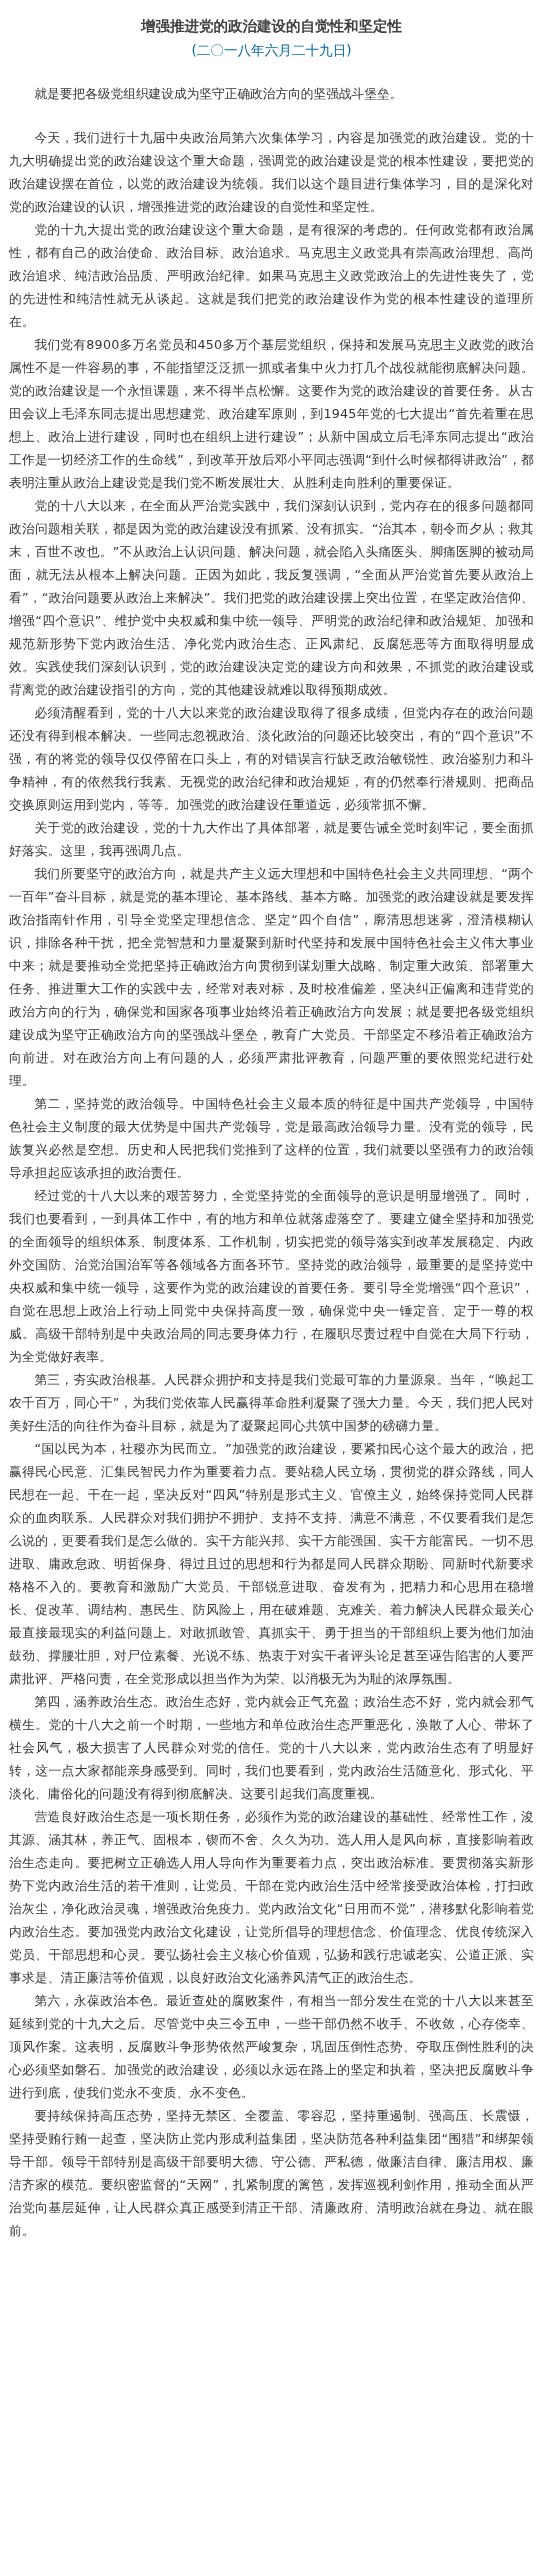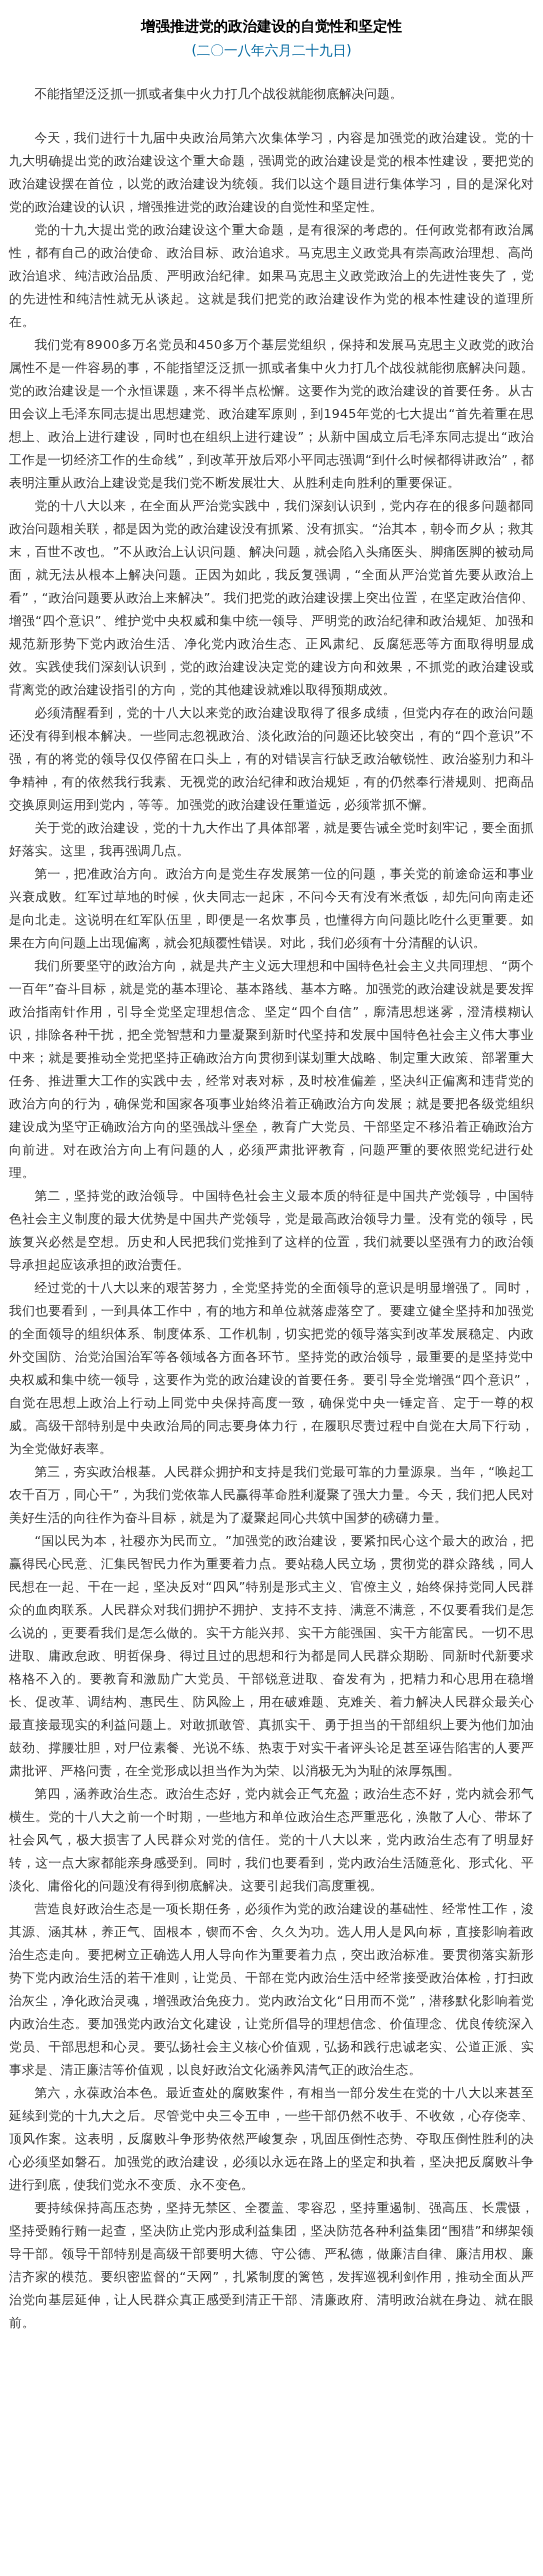--- a/index.html
+++ b/index.html
@@ -6,21 +6,21 @@
   body {
     width: 543px;
     font-family: "DejaVu Sans", "Liberation Sans", sans-serif;
     color: #333333;
   }
   .article { padding: 0 9px; box-sizing: border-box; width: 543px; }
   .title {
     text-align: center;
     font-size: 14.5px;
     font-weight: bold;
-    color: #000000;
+    color: #404040;
     margin: 0;
     padding-top: 15.4px;
     line-height: 23.5px;
   }
   .date {
     text-align: center;
     font-size: 13.6px;
     color: #0369a1;
     line-height: 23.5px;
     margin: 0 0 20px 0;
@@ -39,30 +39,29 @@
     text-align: justify;
     letter-spacing: 0.2px;
   }
 </style>
 </head>
 <body>
 
 <div class="article">
   <h1 class="title">增强推进党的政治建设的自觉性和坚定性</h1>
   <div class="date">(二〇一八年六月二十九日)</div>
-  <p class="intro">不能指望泛泛抓一抓或者集中火力打几个战役就能彻底解决问题。</p>
+  <p class="intro">就是要把各级党组织建设成为坚守正确政治方向的坚强战斗堡垒。</p>
 
   <div>
     <p class="para">今天，我们进行十九届中央政治局第六次集体学习，内容是加强党的政治建设。党的十九大明确提出党的政治建设这个重大命题，强调党的政治建设是党的根本性建设，要把党的政治建设摆在首位，以党的政治建设为统领。我们以这个题目进行集体学习，目的是深化对党的政治建设的认识，增强推进党的政治建设的自觉性和坚定性。</p>
     <p class="para">党的十九大提出党的政治建设这个重大命题，是有很深的考虑的。任何政党都有政治属性，都有自己的政治使命、政治目标、政治追求。马克思主义政党具有崇高政治理想、高尚政治追求、纯洁政治品质、严明政治纪律。如果马克思主义政党政治上的先进性丧失了，党的先进性和纯洁性就无从谈起。这就是我们把党的政治建设作为党的根本性建设的道理所在。</p>
     <p class="para">我们党有8900多万名党员和450多万个基层党组织，保持和发展马克思主义政党的政治属性不是一件容易的事，不能指望泛泛抓一抓或者集中火力打几个战役就能彻底解决问题。党的政治建设是一个永恒课题，来不得半点松懈。这要作为党的政治建设的首要任务。从古田会议上毛泽东同志提出思想建党、政治建军原则，到1945年党的七大提出“首先着重在思想上、政治上进行建设，同时也在组织上进行建设”；从新中国成立后毛泽东同志提出“政治工作是一切经济工作的生命线”，到改革开放后邓小平同志强调“到什么时候都得讲政治”，都表明注重从政治上建设党是我们党不断发展壮大、从胜利走向胜利的重要保证。</p>
     <p class="para">党的十八大以来，在全面从严治党实践中，我们深刻认识到，党内存在的很多问题都同政治问题相关联，都是因为党的政治建设没有抓紧、没有抓实。“治其本，朝令而夕从；救其末，百世不改也。”不从政治上认识问题、解决问题，就会陷入头痛医头、脚痛医脚的被动局面，就无法从根本上解决问题。正因为如此，我反复强调，“全面从严治党首先要从政治上看”，“政治问题要从政治上来解决”。我们把党的政治建设摆上突出位置，在坚定政治信仰、增强“四个意识”、维护党中央权威和集中统一领导、严明党的政治纪律和政治规矩、加强和规范新形势下党内政治生活、净化党内政治生态、正风肃纪、反腐惩恶等方面取得明显成效。实践使我们深刻认识到，党的政治建设决定党的建设方向和效果，不抓党的政治建设或背离党的政治建设指引的方向，党的其他建设就难以取得预期成效。</p>
     <p class="para">必须清醒看到，党的十八大以来党的政治建设取得了很多成绩，但党内存在的政治问题还没有得到根本解决。一些同志忽视政治、淡化政治的问题还比较突出，有的“四个意识”不强，有的将党的领导仅仅停留在口头上，有的对错误言行缺乏政治敏锐性、政治鉴别力和斗争精神，有的依然我行我素、无视党的政治纪律和政治规矩，有的仍然奉行潜规则、把商品交换原则运用到党内，等等。加强党的政治建设任重道远，必须常抓不懈。</p>
     <p class="para">关于党的政治建设，党的十九大作出了具体部署，就是要告诫全党时刻牢记，要全面抓好落实。这里，我再强调几点。</p>
-    <p class="para">第一，把准政治方向。政治方向是党生存发展第一位的问题，事关党的前途命运和事业兴衰成败。红军过草地的时候，伙夫同志一起床，不问今天有没有米煮饭，却先问向南走还是向北走。这说明在红军队伍里，即便是一名炊事员，也懂得方向问题比吃什么更重要。如果在方向问题上出现偏离，就会犯颠覆性错误。对此，我们必须有十分清醒的认识。</p>
     <p class="para">我们所要坚守的政治方向，就是共产主义远大理想和中国特色社会主义共同理想、“两个一百年”奋斗目标，就是党的基本理论、基本路线、基本方略。加强党的政治建设就是要发挥政治指南针作用，引导全党坚定理想信念、坚定“四个自信”，廓清思想迷雾，澄清模糊认识，排除各种干扰，把全党智慧和力量凝聚到新时代坚持和发展中国特色社会主义伟大事业中来；就是要推动全党把坚持正确政治方向贯彻到谋划重大战略、制定重大政策、部署重大任务、推进重大工作的实践中去，经常对表对标，及时校准偏差，坚决纠正偏离和违背党的政治方向的行为，确保党和国家各项事业始终沿着正确政治方向发展；就是要把各级党组织建设成为坚守正确政治方向的坚强战斗堡垒，教育广大党员、干部坚定不移沿着正确政治方向前进。对在政治方向上有问题的人，必须严肃批评教育，问题严重的要依照党纪进行处理。</p>
     <p class="para">第二，坚持党的政治领导。中国特色社会主义最本质的特征是中国共产党领导，中国特色社会主义制度的最大优势是中国共产党领导，党是最高政治领导力量。没有党的领导，民族复兴必然是空想。历史和人民把我们党推到了这样的位置，我们就要以坚强有力的政治领导承担起应该承担的政治责任。</p>
     <p class="para">经过党的十八大以来的艰苦努力，全党坚持党的全面领导的意识是明显增强了。同时，我们也要看到，一到具体工作中，有的地方和单位就落虚落空了。要建立健全坚持和加强党的全面领导的组织体系、制度体系、工作机制，切实把党的领导落实到改革发展稳定、内政外交国防、治党治国治军等各领域各方面各环节。坚持党的政治领导，最重要的是坚持党中央权威和集中统一领导，这要作为党的政治建设的首要任务。要引导全党增强“四个意识”，自觉在思想上政治上行动上同党中央保持高度一致，确保党中央一锤定音、定于一尊的权威。高级干部特别是中央政治局的同志要身体力行，在履职尽责过程中自觉在大局下行动，为全党做好表率。</p>
     <p class="para">第三，夯实政治根基。人民群众拥护和支持是我们党最可靠的力量源泉。当年，“唤起工农千百万，同心干”，为我们党依靠人民赢得革命胜利凝聚了强大力量。今天，我们把人民对美好生活的向往作为奋斗目标，就是为了凝聚起同心共筑中国梦的磅礴力量。</p>
     <p class="para">“国以民为本，社稷亦为民而立。”加强党的政治建设，要紧扣民心这个最大的政治，把赢得民心民意、汇集民智民力作为重要着力点。要站稳人民立场，贯彻党的群众路线，同人民想在一起、干在一起，坚决反对“四风”特别是形式主义、官僚主义，始终保持党同人民群众的血肉联系。人民群众对我们拥护不拥护、支持不支持、满意不满意，不仅要看我们是怎么说的，更要看我们是怎么做的。实干方能兴邦、实干方能强国、实干方能富民。一切不思进取、庸政怠政、明哲保身、得过且过的思想和行为都是同人民群众期盼、同新时代新要求格格不入的。要教育和激励广大党员、干部锐意进取、奋发有为，把精力和心思用在稳增长、促改革、调结构、惠民生、防风险上，用在破难题、克难关、着力解决人民群众最关心最直接最现实的利益问题上。对敢抓敢管、真抓实干、勇于担当的干部组织上要为他们加油鼓劲、撑腰壮胆，对尸位素餐、光说不练、热衷于对实干者评头论足甚至诬告陷害的人要严肃批评、严格问责，在全党形成以担当作为为荣、以消极无为为耻的浓厚氛围。</p>
     <p class="para">第四，涵养政治生态。政治生态好，党内就会正气充盈；政治生态不好，党内就会邪气横生。党的十八大之前一个时期，一些地方和单位政治生态严重恶化，涣散了人心、带坏了社会风气，极大损害了人民群众对党的信任。党的十八大以来，党内政治生态有了明显好转，这一点大家都能亲身感受到。同时，我们也要看到，党内政治生活随意化、形式化、平淡化、庸俗化的问题没有得到彻底解决。这要引起我们高度重视。</p>
     <p class="para">营造良好政治生态是一项长期任务，必须作为党的政治建设的基础性、经常性工作，浚其源、涵其林，养正气、固根本，锲而不舍、久久为功。选人用人是风向标，直接影响着政治生态走向。要把树立正确选人用人导向作为重要着力点，突出政治标准。要贯彻落实新形势下党内政治生活的若干准则，让党员、干部在党内政治生活中经常接受政治体检，打扫政治灰尘，净化政治灵魂，增强政治免疫力。党内政治文化“日用而不觉”，潜移默化影响着党内政治生态。要加强党内政治文化建设，让党所倡导的理想信念、价值理念、优良传统深入党员、干部思想和心灵。要弘扬社会主义核心价值观，弘扬和践行忠诚老实、公道正派、实事求是、清正廉洁等价值观，以良好政治文化涵养风清气正的政治生态。</p>
     <p class="para">第六，永葆政治本色。最近查处的腐败案件，有相当一部分发生在党的十八大以来甚至延续到党的十九大之后。尽管党中央三令五申，一些干部仍然不收手、不收敛，心存侥幸、顶风作案。这表明，反腐败斗争形势依然严峻复杂，巩固压倒性态势、夺取压倒性胜利的决心必须坚如磐石。加强党的政治建设，必须以永远在路上的坚定和执着，坚决把反腐败斗争进行到底，使我们党永不变质、永不变色。</p>
     <p class="para">要持续保持高压态势，坚持无禁区、全覆盖、零容忍，坚持重遏制、强高压、长震慑，坚持受贿行贿一起查，坚决防止党内形成利益集团，坚决防范各种利益集团“围猎”和绑架领导干部。领导干部特别是高级干部要明大德、守公德、严私德，做廉洁自律、廉洁用权、廉洁齐家的模范。要织密监督的“天网”，扎紧制度的篱笆，发挥巡视利剑作用，推动全面从严治党向基层延伸，让人民群众真正感受到清正干部、清廉政府、清明政治就在身边、就在眼前。</p>
 

